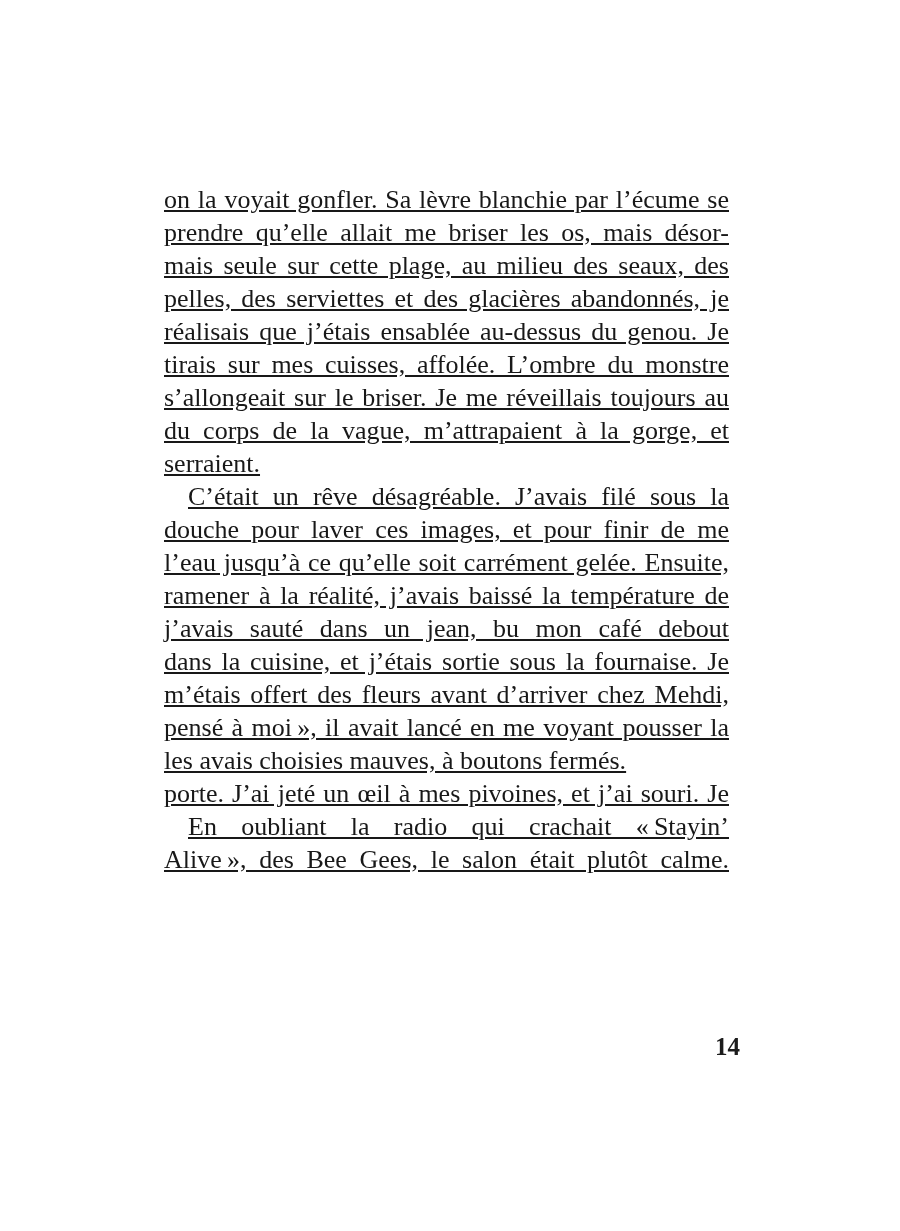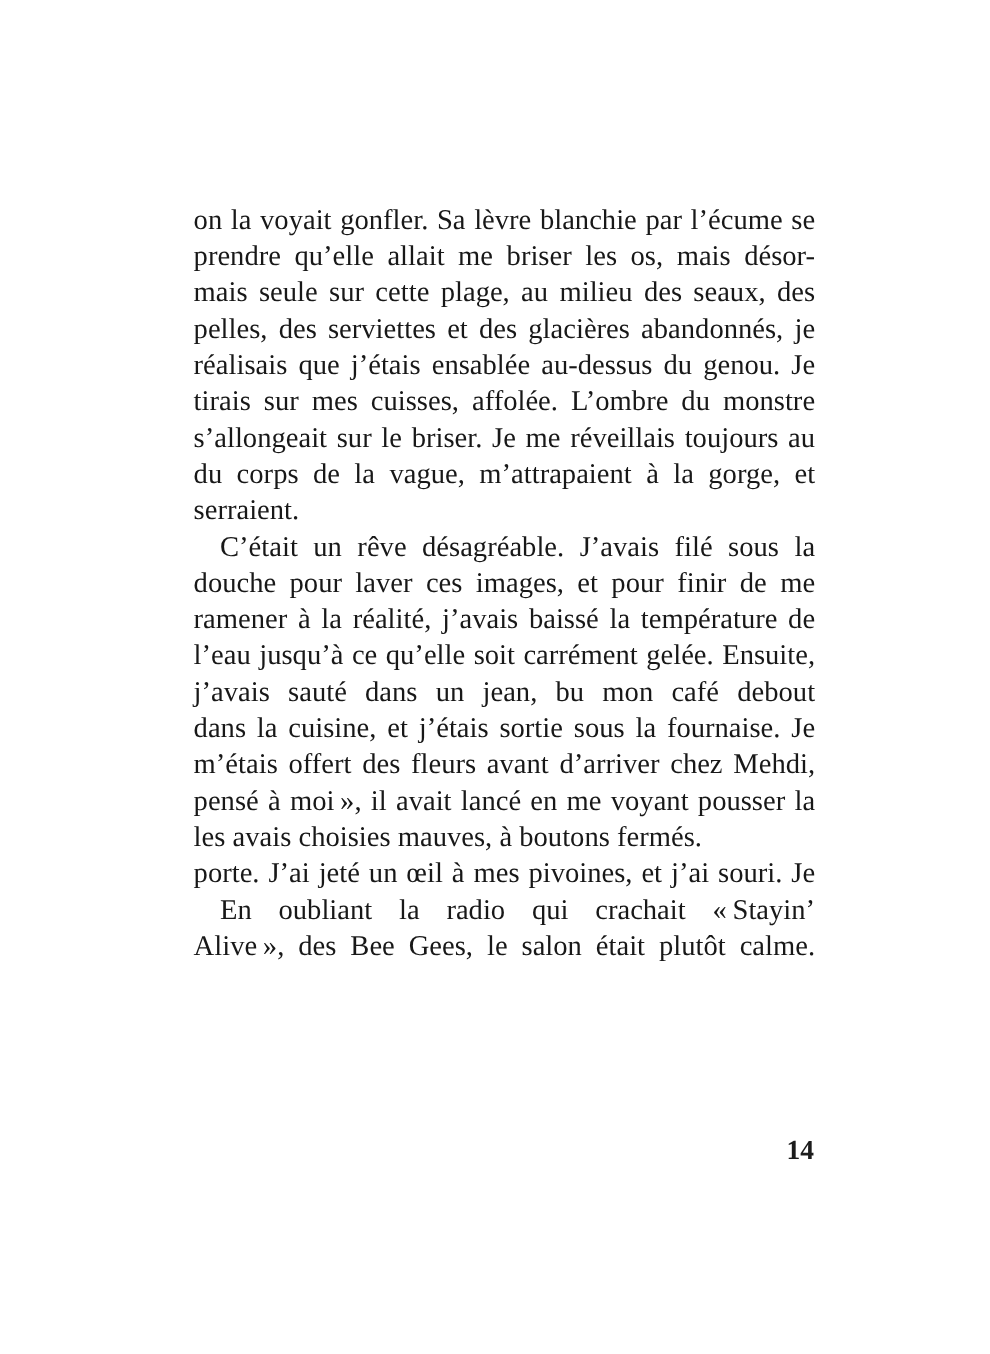--- a/index.html
+++ b/index.html
@@ -13,25 +13,26 @@
   .page {
     position: relative;
     width: 900px;
     height: 1231px;
     background: #ffffff;
     font-family: "Liberation Serif", "DejaVu Serif", serif;
     color: #181818;
   }
   .text-block {
     position: absolute;
-    left: 176px;
+    left: 164px;
     top: 183px;
     width: 565px;
     font-size: 26px;
     line-height: 33px;
+    text-decoration: underline;
   }
   .paragraph { margin: 0; padding: 0; }
   .line {
     text-align: justify;
     text-align-last: justify;
     white-space: normal;
     word-spacing: normal;
   }
   .line.last {
     text-align: right;
@@ -62,22 +63,22 @@
         <div class="line">pelles, des serviettes et des glacières abandonnés, je</div>
         <div class="line">réalisais que j’étais ensablée au-dessus du genou. Je</div>
         <div class="line">tirais sur mes cuisses, affolée. L’ombre du monstre</div>
         <div class="line">s’allongeait sur le briser. Je me réveillais toujours au</div>
         <div class="line">du corps de la vague, m’attrapaient à la gorge, et</div>
         <div class="line last">serraient.</div>
       </div>
       <div class="paragraph">
         <div class="line indent">C’était un rêve désagréable. J’avais filé sous la</div>
         <div class="line">douche pour laver ces images, et pour finir de me</div>
+        <div class="line">l’eau jusqu’à ce qu’elle soit carrément gelée. Ensuite,</div>
         <div class="line">ramener à la réalité, j’avais baissé la température de</div>
-        <div class="line">l’eau jusqu’à ce qu’elle soit carrément gelée. Ensuite,</div>
         <div class="line">j’avais sauté dans un jean, bu mon café debout</div>
         <div class="line">dans la cuisine, et j’étais sortie sous la fournaise. Je</div>
         <div class="line">m’étais offert des fleurs avant d’arriver chez Mehdi,</div>
         <div class="line">pensé à moi », il avait lancé en me voyant pousser la</div>
         <div class="line last">les avais choisies mauves, à boutons fermés.</div>
         <div class="line">porte. J’ai jeté un œil à mes pivoines, et j’ai souri. Je</div>
       </div>
       <div class="paragraph">
         <div class="line indent">En oubliant la radio qui crachait « Stayin’</div>
         <div class="line">Alive », des Bee Gees, le salon était plutôt calme.</div>

